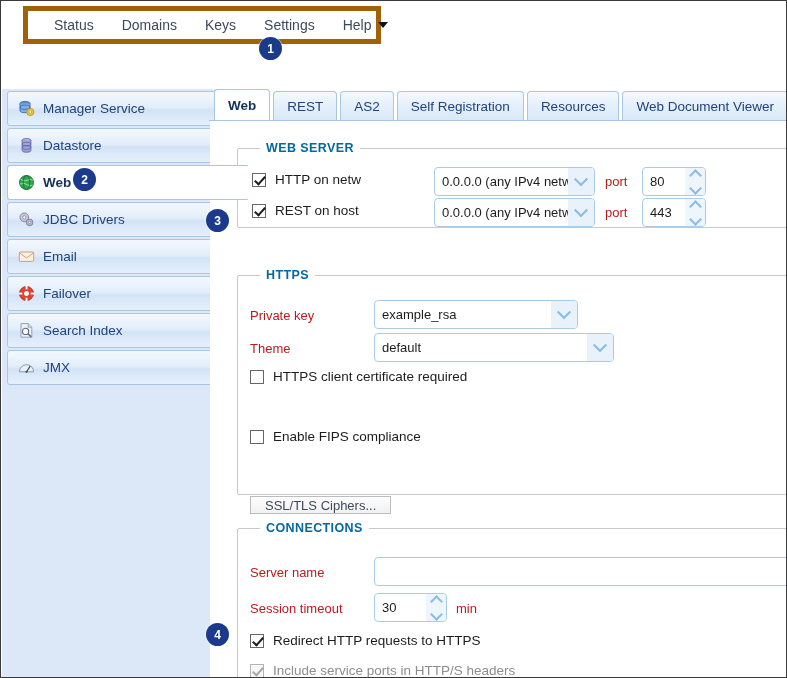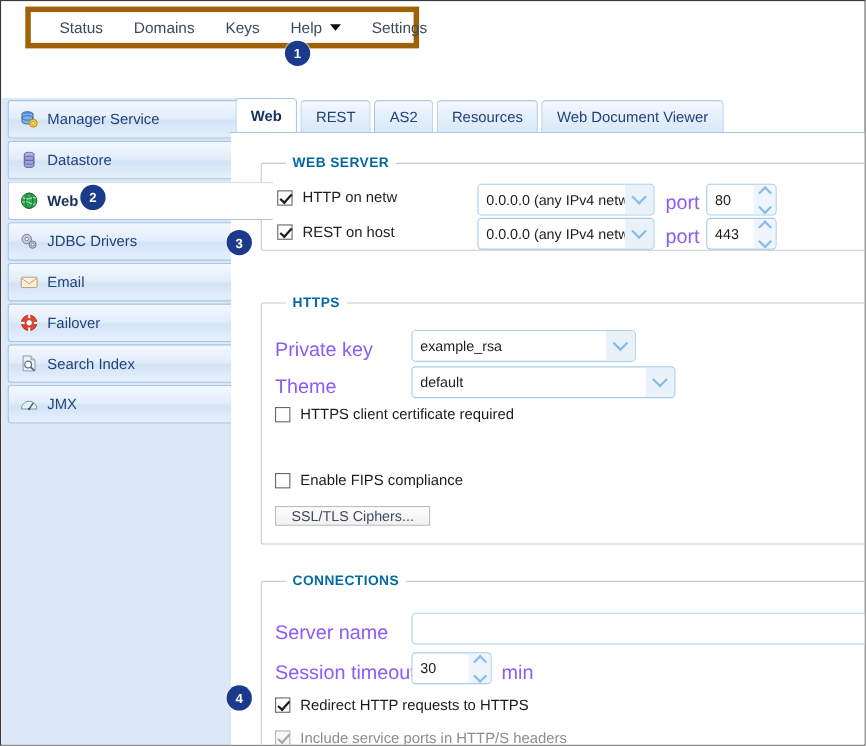--- a/index.html
+++ b/index.html
@@ -309,54 +309,55 @@
   .tfield {
     height: 29px;
     border: 1px solid #a9cbe8;
     border-radius: 4px;
     background: #ffffff;
     box-sizing: border-box;
   }
 
   
   .flabel {
-    font-size: 18px;
-    color: #8b5cf6;
+    font-size: 13px;
+    color: #b91c1c;
     white-space: nowrap;
   }
 
   
   .pbtn {
     height: 18px;
     padding: 0 14px;
     border: 1px solid #bcbcbc;
     border-radius: 0;
     background: linear-gradient(to bottom, #fdfdfd, #f1f1f1);
     font-size: 13px;
     color: #3d4a5c;
     display: inline-flex;
     align-items: center;
     box-sizing: border-box;
     cursor: default;
+    margin-top: 36px;
   }
 </style>
 </head>
 <body>
 
 <div id="page">
 
   <div id="menubar">
     <div class="menu-item">Status</div>
     <div class="menu-item">Domains</div>
     <div class="menu-item">Keys</div>
+    <div class="menu-item">Settings</div>
     <div class="menu-item caret-item">
       <span>Help</span>
       <span class="caret"></span>
     </div>
-    <div class="menu-item">Settings</div>
   </div>
 
   <div class="badge" id="badge1">1</div>
   <div class="badge" id="badge2">2</div>
   <div class="badge" id="badge3">3</div>
   <div class="badge" id="badge4">4</div>
 
   <div id="sidebar">
 
     <div class="side-item">
@@ -454,20 +455,21 @@
       </span>
       <span class="side-label">JMX</span>
     </div>
   </div>
 
   <div id="tabstrip">
     <div class="tabs-row">
       <div class="tab active">Web</div>
       <div class="tab">REST</div>
       <div class="tab">AS2</div>
+      <div class="tab">Self Registration</div>
       <div class="tab">Resources</div>
       <div class="tab">Web Document Viewer</div>
     </div>
   </div>
   <div id="tab-underline"></div>
 
   <div id="content">
 
     <fieldset class="group" id="grp-webserver">
       <legend>WEB SERVER</legend>

